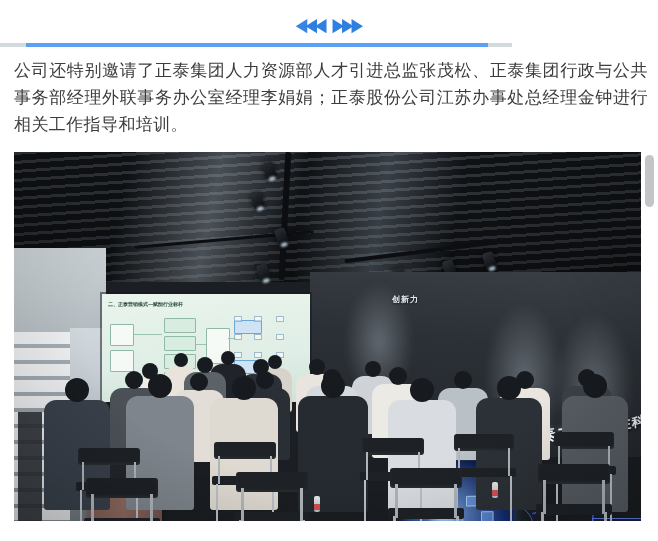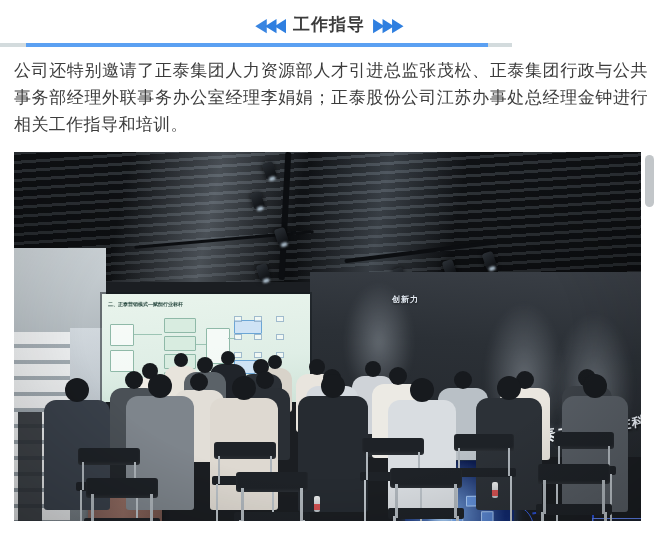--- a/index.html
+++ b/index.html
@@ -464,21 +464,20 @@
 </head>
 <body>
 
 <div class="section-header">
   <div class="header-inner">
     <span class="arrow-group left">
       <span>◀</span>
         <span>◀</span>
         <span>◀</span>
     </span>
-    <span class="section-title">工作指导</span>
     <span class="arrow-group right">
       <span>▶</span>
         <span>▶</span>
         <span>▶</span>
     </span>
   </div>
 </div>
 
 <div class="divider-wrap">
   <div class="divider-cap-left"></div>

